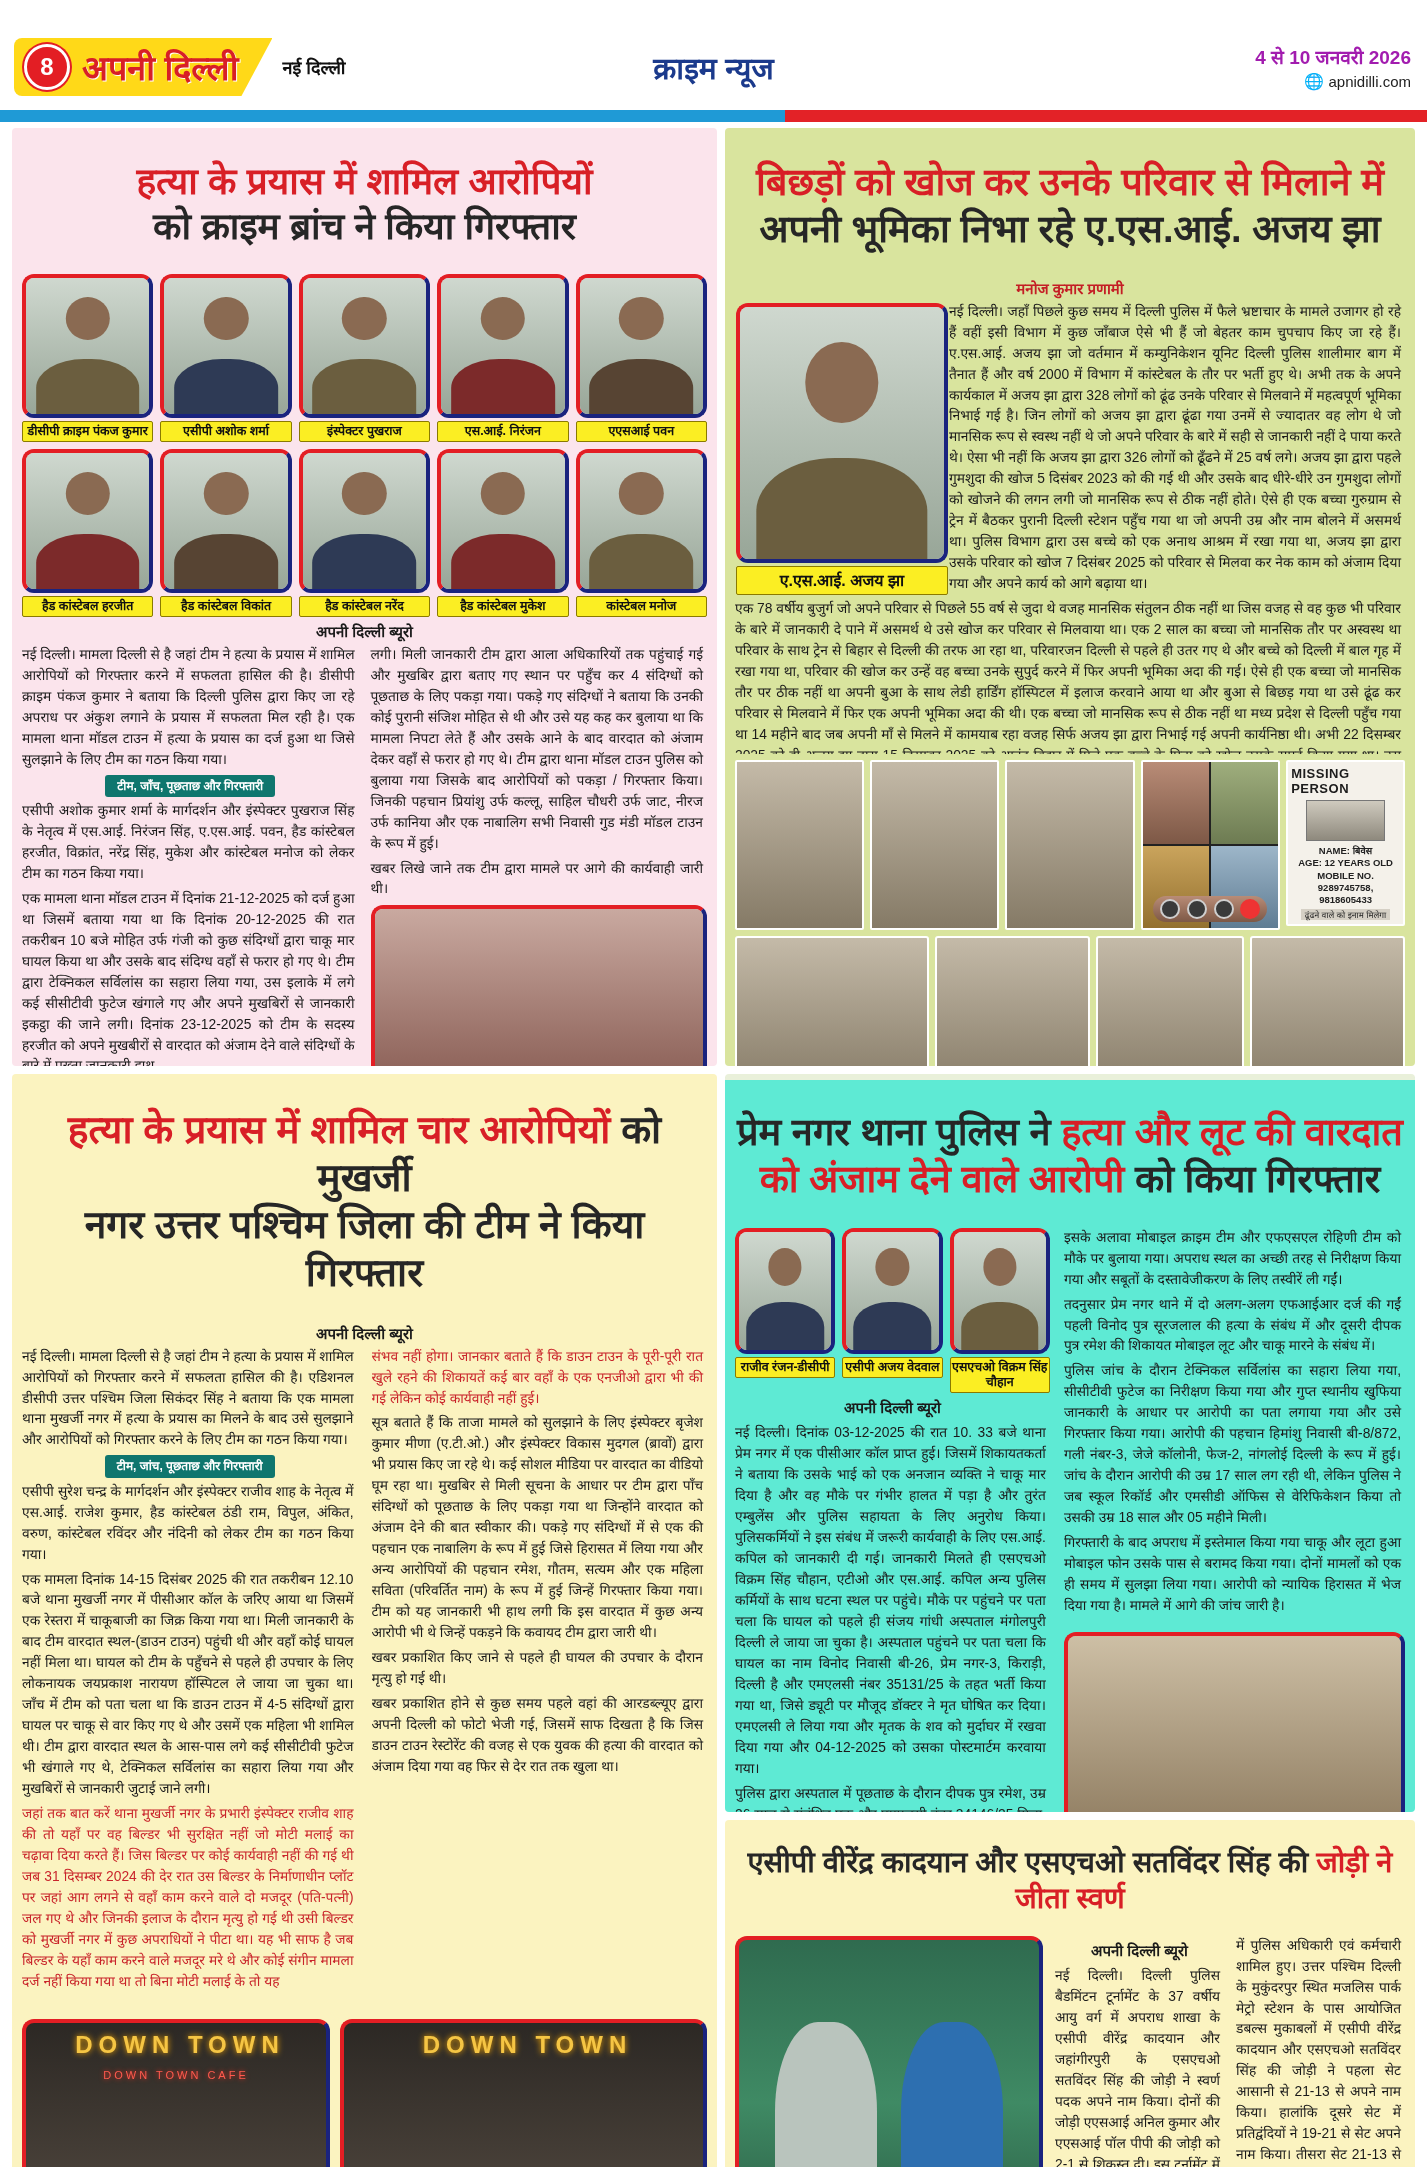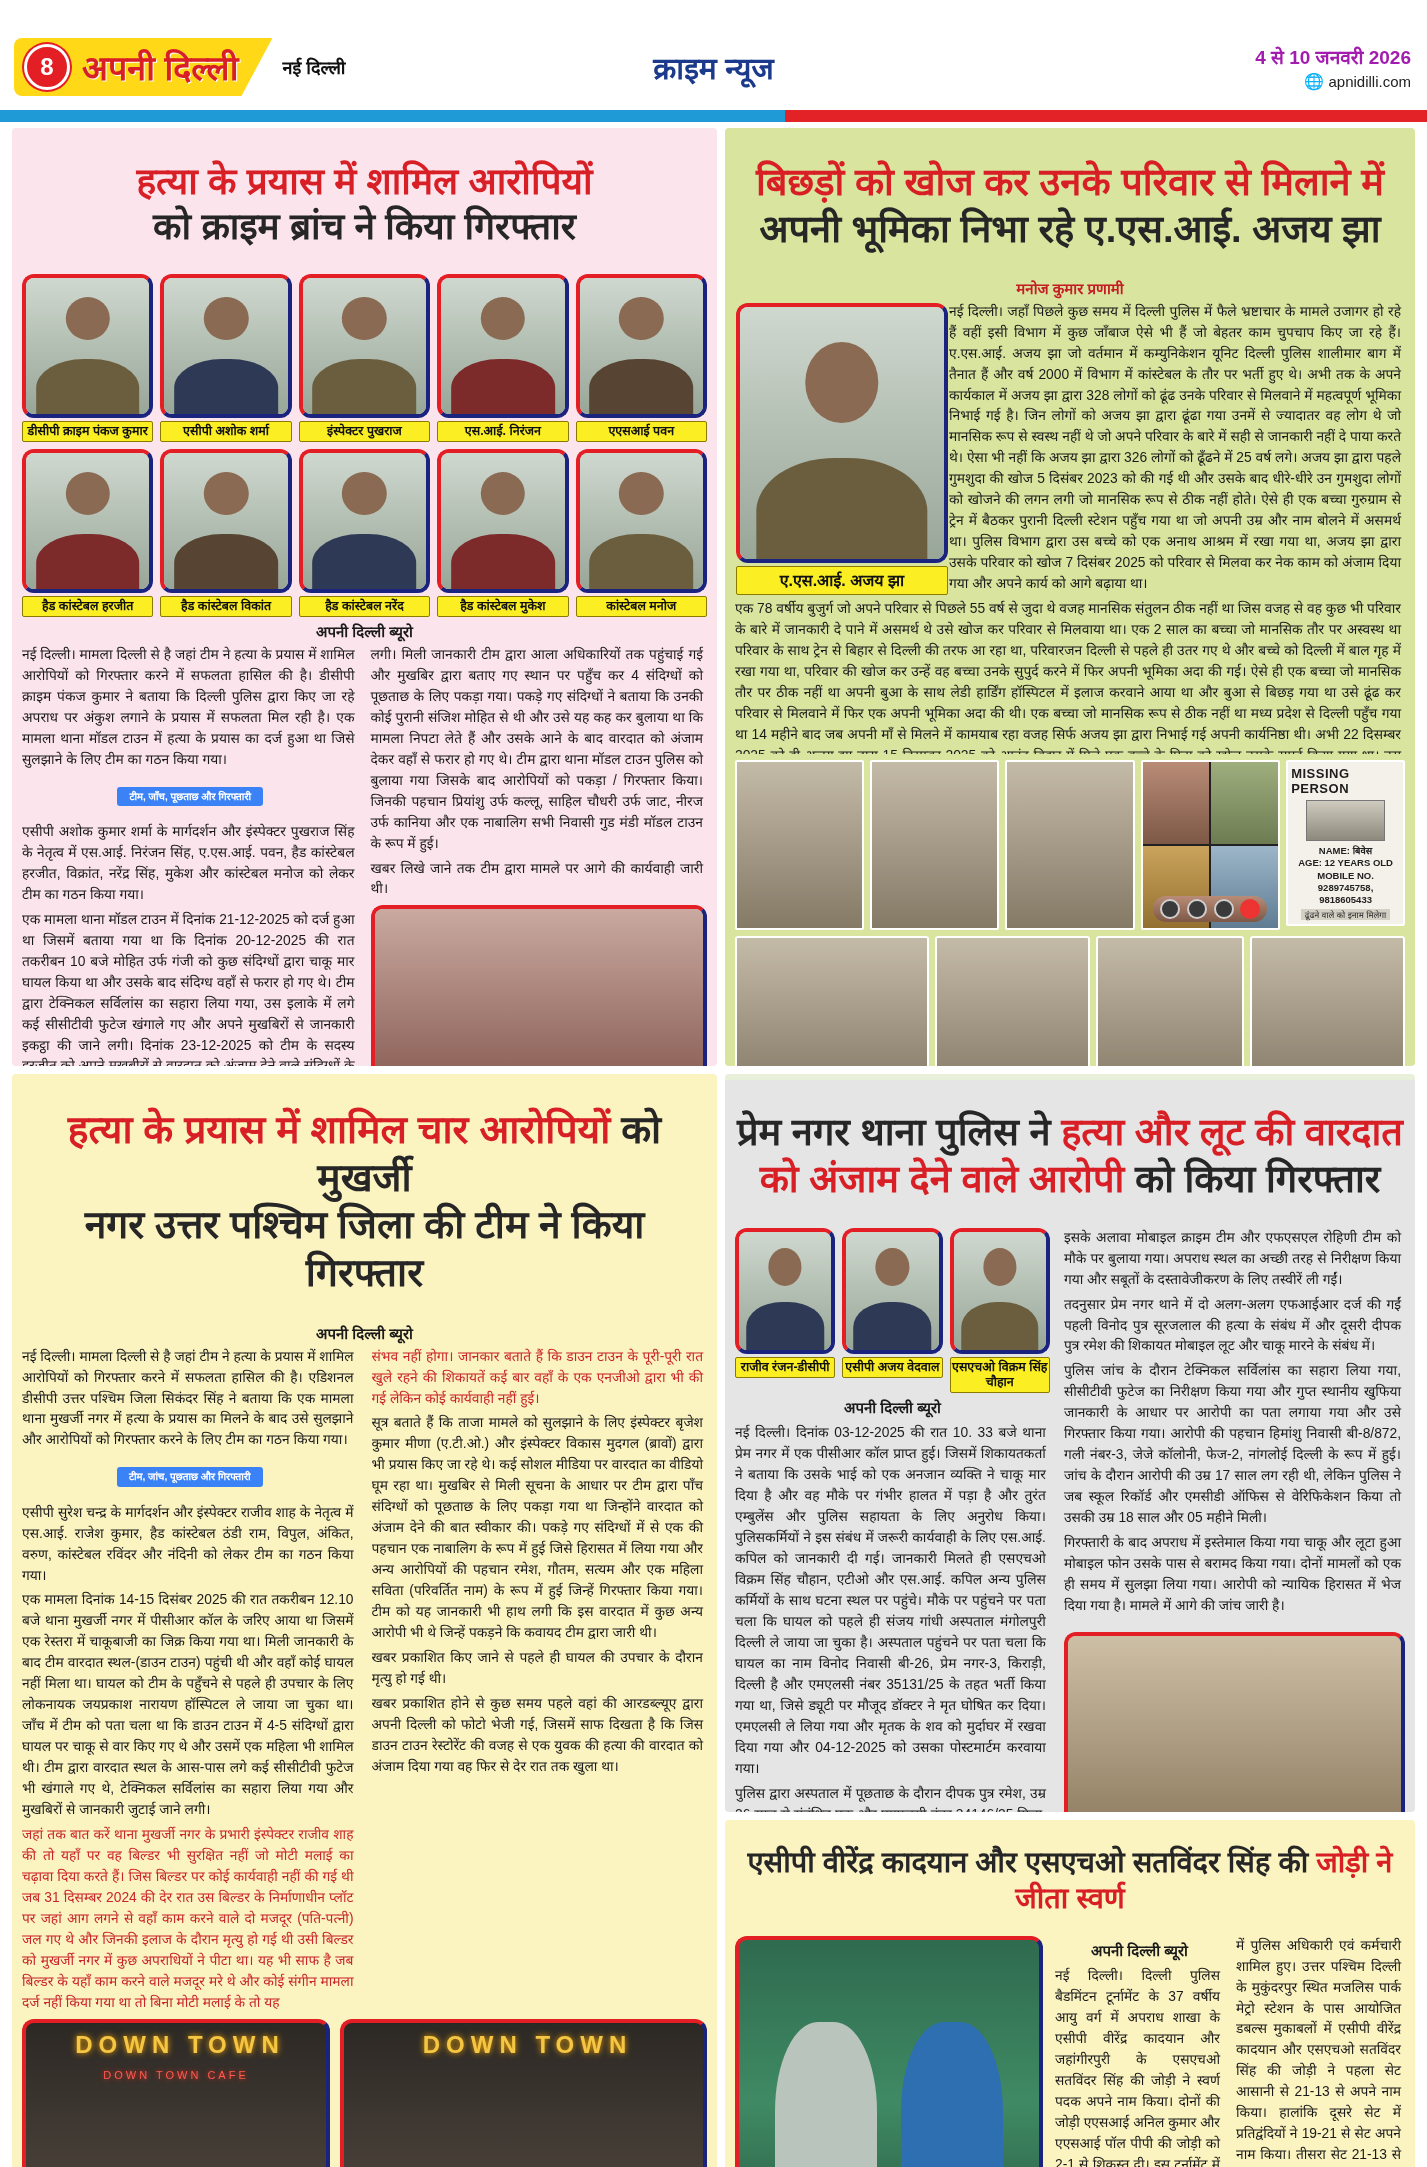--- a/index.html
+++ b/index.html
@@ -28,21 +28,21 @@
   article{border-radius:4px;overflow:hidden;box-sizing:border-box;}
 
   .hl{font-weight:bold;text-align:center;line-height:1.22;}
   .hl .r{color:#d81f26;}
   .hl .k{color:#262626;}
   .byline{text-align:center;font-weight:bold;font-size:15px;margin:4px 0;}
   .byline.red{color:#c41e25;}
   .bodytext{font-size:13.8px;line-height:1.52;text-align:justify;}
   .bodytext p{margin:0 4px 4px 0;}
   .redtext{color:#c9252b;}
-  .subhead{display:table;margin:16px auto;background:#3b82f6;color:#fff;font-weight:bold;font-size:10px;padding:2px 12px;border-radius:3px;}
+  .subhead{display:table;margin:4px auto;background:#0f766e;color:#fff;font-weight:bold;font-size:12px;padding:2px 12px;border-radius:3px;}
 
   
   .frame{border:4px solid;border-color:#e31e24 #1a237e #1a237e #e31e24;border-radius:12px;overflow:hidden;background:#ddd;position:relative;}
   .cap{background:#fbee23;border:1.5px solid #8a7a00;color:#111;font-weight:bold;text-align:center;font-size:12.5px;padding:2px 1px;margin-top:3px;border-radius:2px;line-height:1.2;}
   .ph{width:100%;height:100%;background:linear-gradient(#cfd8cf,#98a698);position:relative;}
   .ph.s1::before{content:"";position:absolute;top:14%;left:50%;transform:translateX(-50%);width:36%;height:32%;border-radius:50%;background:#8a6a52;}
   .ph.s1::after{content:"";position:absolute;bottom:-6%;left:50%;transform:translateX(-50%);width:84%;height:46%;border-radius:46% 46% 0 0;background:#574433;}
   .ph.u1::after{background:#6b5e3f;} .ph.u2::after{background:#2e3a55;} .ph.u3::after{background:#7c2a2a;} .ph.g2{background:linear-gradient(#cdbfa5,#8d7a5e);}
   .ph.g5{background:linear-gradient(#c9a9a0,#7e5047);}
 
@@ -90,21 +90,21 @@
   .a3 .cols>div{flex:1;}
   .a3 .colbox{height:664px;overflow:hidden;}
   .dt-row{display:flex;gap:10px;margin-top:8px;}
   .dtphoto{height:296px;background:linear-gradient(#2c2824 0%,#4a423a 55%,#6a6058 100%);position:relative;}
   .dtphoto.left{flex:0 0 300px;}
   .dtphoto.right{flex:1;}
   .dt-sign{position:absolute;top:8px;left:8px;right:0;text-align:center;color:#f5c544;font-weight:bold;font-size:24px;letter-spacing:6px;text-shadow:0 0 6px #ffae00;}
   .dt-neon{position:absolute;top:46px;left:0;right:0;text-align:center;color:#ff5a4e;font-size:11px;letter-spacing:3px;text-shadow:0 0 5px #ff2e1f;}
 
   
-  .a4{background:#e5e5e5;height:738px;padding:4px 10px;border-top:6px solid #e9f0da;}
+  .a4{background:#5eead4;height:738px;padding:4px 10px;border-top:6px solid #e9f0da;}
   .a4 .hl{font-size:38px;}
   .a4 .cols{display:flex;gap:14px;margin-top:4px;}
   .a4 .lc{flex:0 0 47%;}
   .a4 .rc{flex:1;}
   .trio{display:grid;grid-template-columns:repeat(3,1fr);gap:7px;}
   .trio .frame{height:118px;}
   .arrest-photo{height:204px;margin-top:6px;background:linear-gradient(#c6b79d,#8c7a5c);}
   .a4 .colbox{height:474px;overflow:hidden;}
   .a4 .rcbox{height:398px;overflow:hidden;}
 

